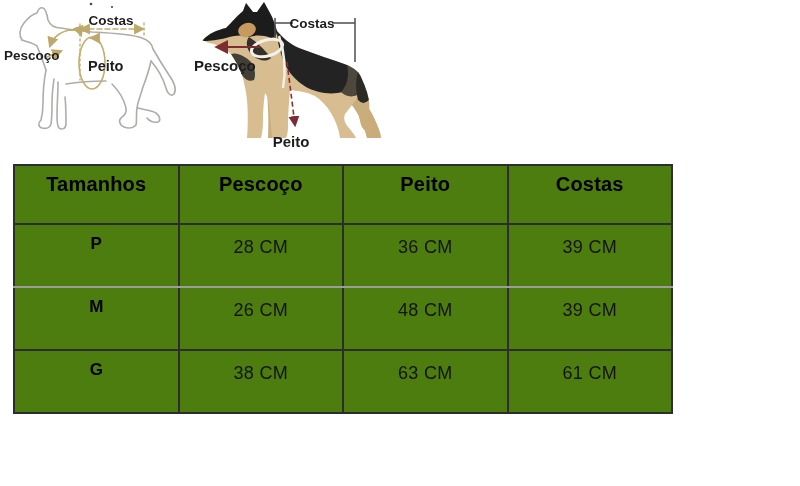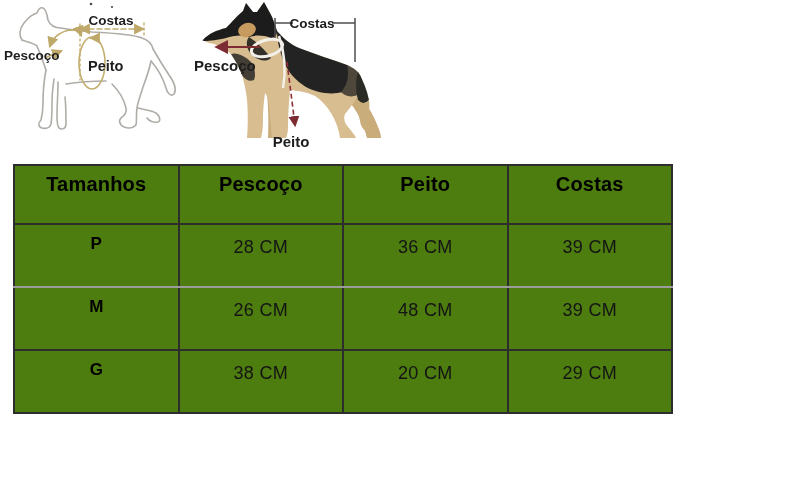--- a/index.html
+++ b/index.html
@@ -134,17 +134,17 @@
     </tr>
     <tr class="row-m">
       <td class="size">M</td>
       <td class="val">26 CM</td>
       <td class="val">48 CM</td>
       <td class="val">39 CM</td>
     </tr>
     <tr class="row-g">
       <td class="size">G</td>
       <td class="val">38 CM</td>
-      <td class="val">20 CM</td>
-      <td class="val">29 CM</td>
+      <td class="val">63 CM</td>
+      <td class="val">61 CM</td>
     </tr>
   </tbody>
 </table>
 
 </body></html>

